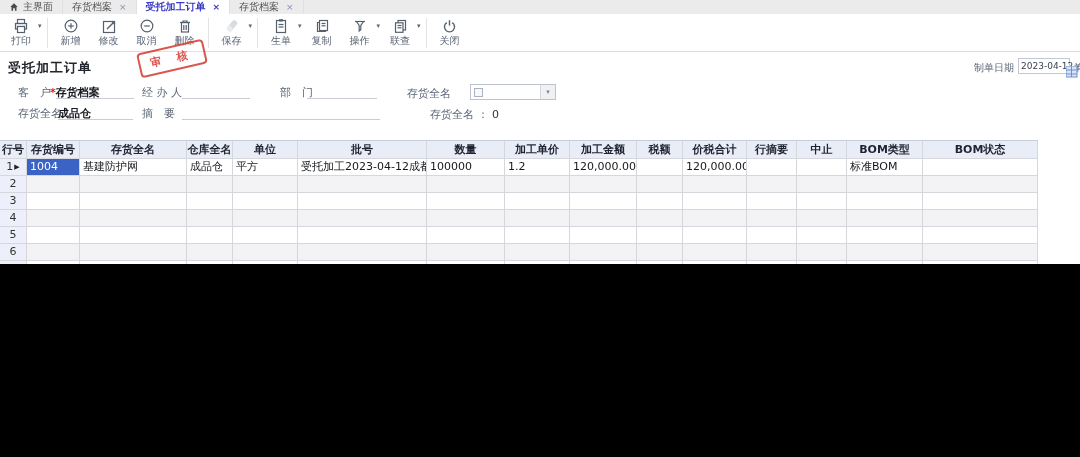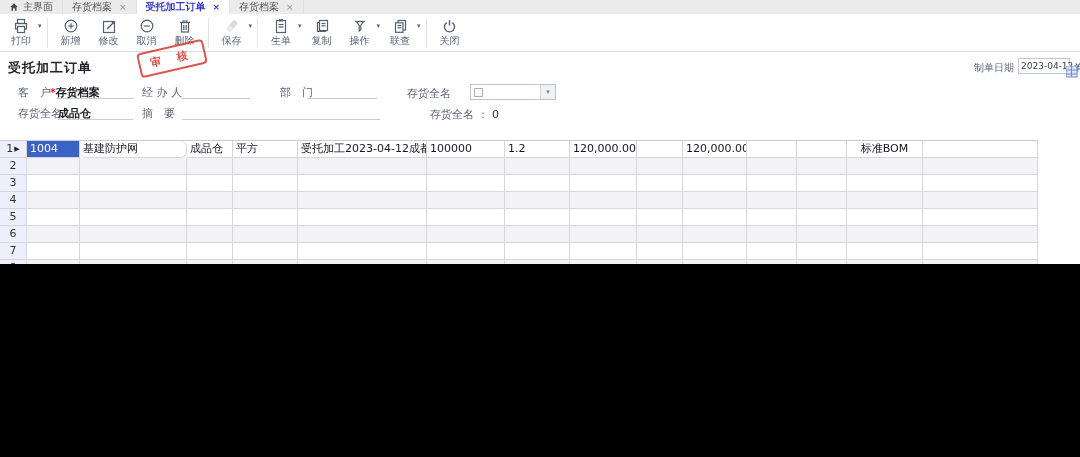--- a/index.html
+++ b/index.html
@@ -292,37 +292,54 @@
         <rect x="0" y="0" width="11" height="11" fill="#dbe4f6" stroke="#6e8fd0"></rect>
         <line x1="0" y1="4" x2="11" y2="4" stroke="#6e8fd0"></line>
         <line x1="0" y1="8" x2="11" y2="8" stroke="#6e8fd0"></line>
         <line x1="5.5" y1="0" x2="5.5" y2="11" stroke="#6e8fd0"></line>
       </svg>
     </span>
   </div>
 
   <div class="grid">
       <div class="tr">
+        <div class="th" style="width: 27px;">行号</div>
+        <div class="th" style="width: 53px;">存货编号</div>
+        <div class="th" style="width: 107px;">存货全名</div>
+        <div class="th" style="width: 46px;">仓库全名</div>
+        <div class="th" style="width: 65px;">单位</div>
+        <div class="th" style="width: 129px;">批号</div>
+        <div class="th" style="width: 78px;">数量</div>
+        <div class="th" style="width: 65px;">加工单价</div>
+        <div class="th" style="width: 67px;">加工金额</div>
+        <div class="th" style="width: 46px;">税额</div>
+        <div class="th" style="width: 64px;">价税合计</div>
+        <div class="th" style="width: 50px;">行摘要</div>
+        <div class="th" style="width: 50px;">中止</div>
+        <div class="th" style="width: 76px;">BOM类型</div>
+        <div class="th" style="width: 115px;">BOM状态</div>
+      </div>
+      <div class="tr">
         <div class="td rownum" style="width: 27px;">
           <span>1</span>
           <span class="cur">▶</span>
         </div>
         <div class="td sel" style="width: 53px; text-align: left;">1004</div>
-        <div class="td" style="width: 107px; text-align: left; border-radius: 6px;">基建防护网</div>
+        <div class="td" style="width: 107px; text-align: left;">基建防护网</div>
         <div class="td" style="width: 46px; text-align: left;">成品仓</div>
         <div class="td" style="width: 65px; text-align: left;">平方</div>
         <div class="td" style="width: 129px; text-align: left;">受托加工2023-04-12成都万和源</div>
         <div class="td" style="width: 78px; text-align: left;">100000</div>
         <div class="td" style="width: 65px; text-align: left;">1.2</div>
         <div class="td" style="width: 67px; text-align: right;">120,000.00</div>
         <div class="td" style="width: 46px; text-align: left;"></div>
         <div class="td" style="width: 64px; text-align: right;">120,000.00</div>
         <div class="td" style="width: 50px; text-align: left;"></div>
         <div class="td" style="width: 50px; text-align: left;"></div>
-        <div class="td" style="width: 76px; text-align: center;">标准BOM</div>
+        <div class="td" style="width: 76px; text-align: left;">标准BOM</div>
         <div class="td" style="width: 115px; text-align: left;"></div>
       </div>
       <div class="tr shade">
         <div class="td rownum" style="width: 27px;">
           <span>2</span>
         </div>
         <div class="td" style="width: 53px; text-align: left;"></div>
         <div class="td" style="width: 107px; text-align: left;"></div>
         <div class="td" style="width: 46px; text-align: left;"></div>
         <div class="td" style="width: 65px; text-align: left;"></div>

